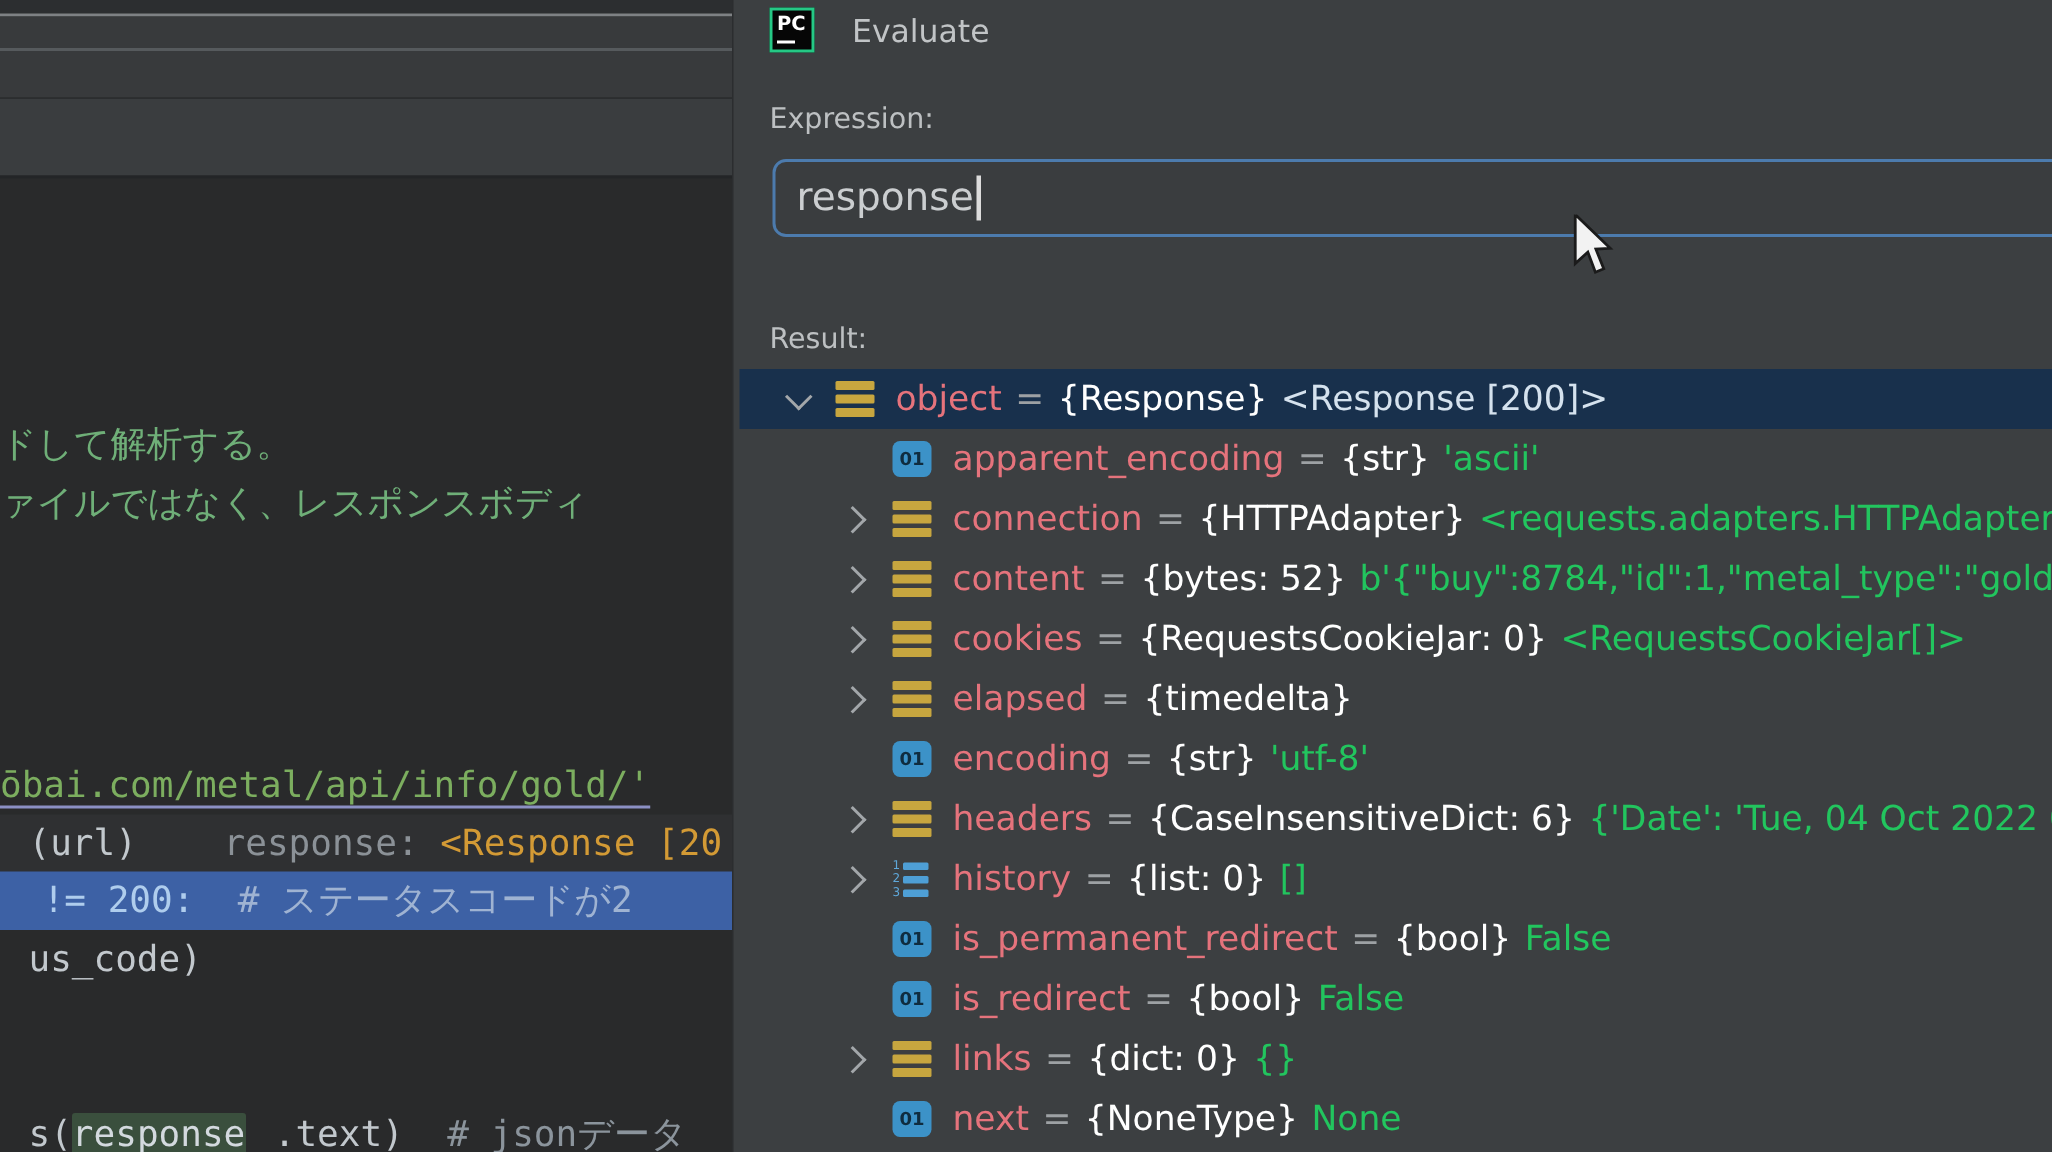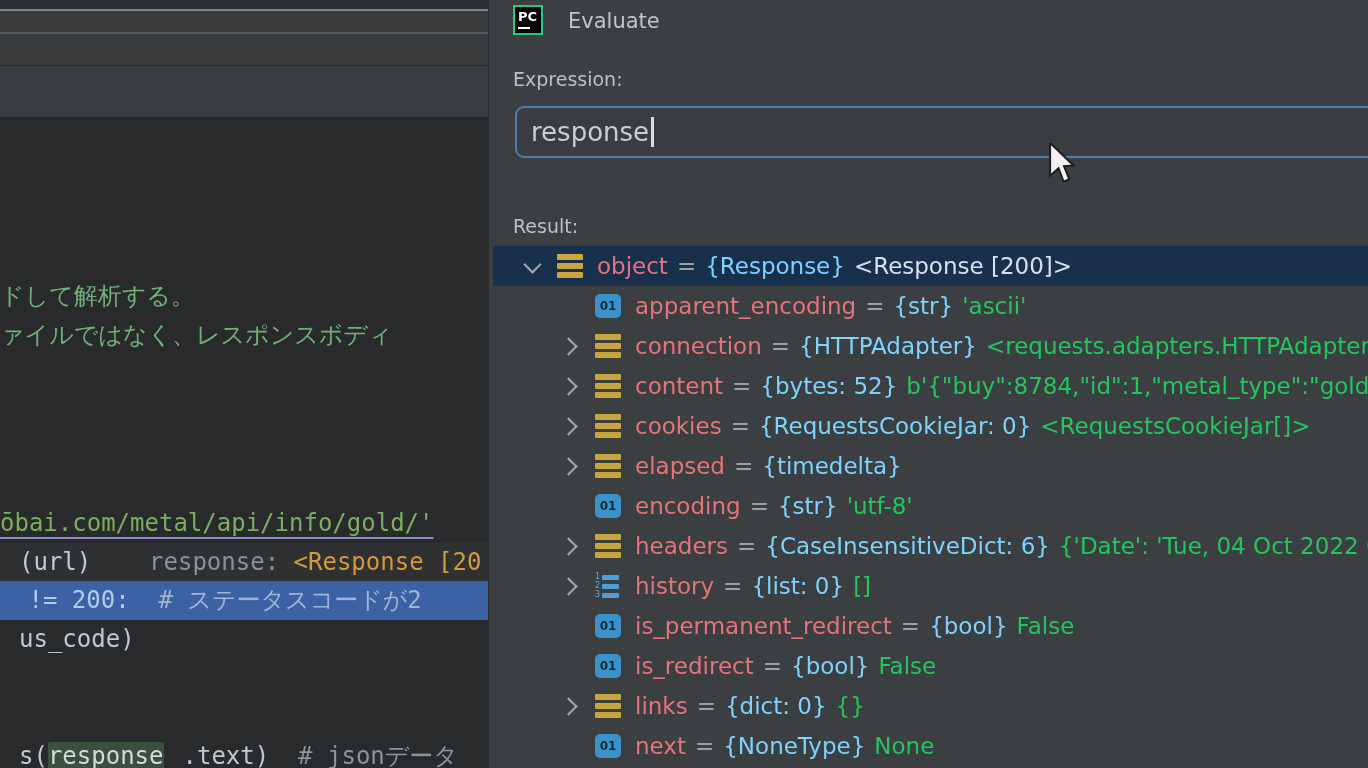--- a/index.html
+++ b/index.html
@@ -83,21 +83,21 @@
     width:26px;height:24px;background:var(--icon-blue,#3C92C8);border-radius:5px;
     display:flex;align-items:center;justify-content:center;
     font-size:12px;font-weight:bold;color:#0F2C3F;
   }
   .icon-list{width:26px;height:24px;display:flex;flex-direction:column;justify-content:space-between;}
   .icon-list .lrow{display:flex;align-items:center;height:6px;}
   .icon-list b{font-size:8px;font-weight:normal;color:#5FA8DA;width:7px;line-height:6px;}
   .icon-list i{width:17px;height:5px;background:#4E9FD6;border-radius:1px;display:block;}
   .vname{color:var(--name-salmon,#E5737C);}
   .veq{color:#9DA1A4;margin:0 9px;}
-  .vtype{color:#7dd3fc;margin-right:9px;}
+  .vtype{color:#ffffff;margin-right:9px;}
   .vval{color:#22c55e;}
   .trow.sel .vval{color:#D5E2EE;}
   
   .cursor{position:absolute;left:1048px;top:143px;}
 </style>
 </head>
 <body>
 
 <div class="ide">
   <div class="band band-a"></div>

